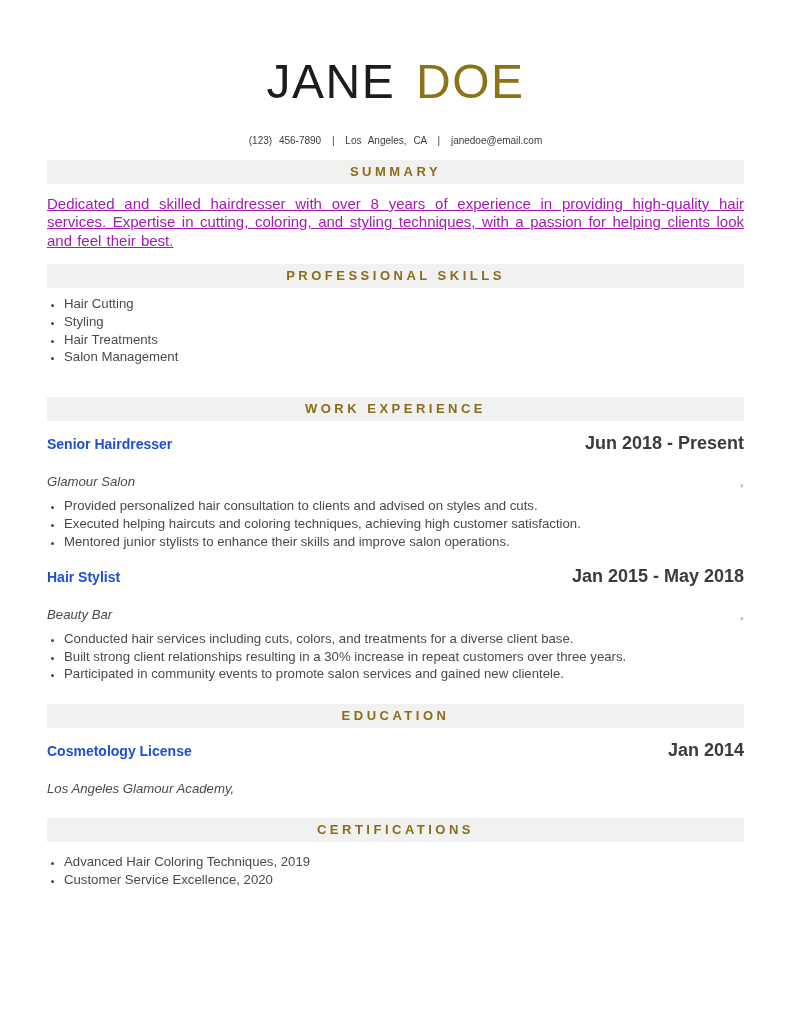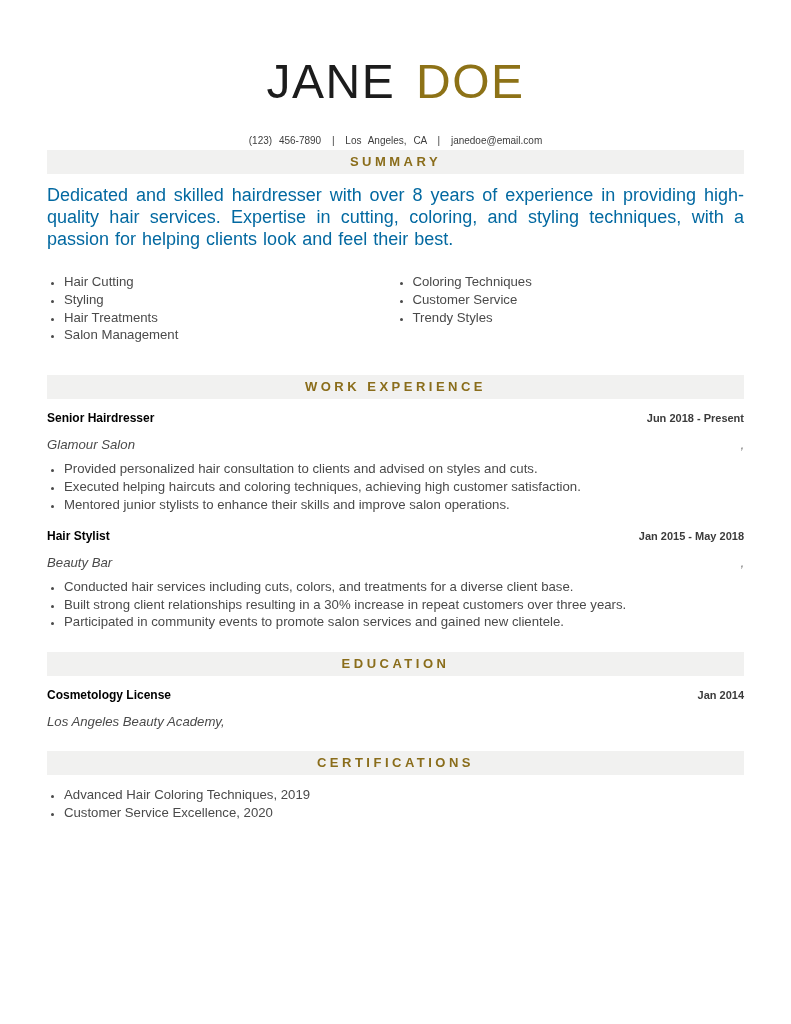--- a/index.html
+++ b/index.html
@@ -31,45 +31,46 @@
     margin-top: 29px;
     text-align: center;
     font-size: 10px;
     color: #3d3d3d;
     word-spacing: 4px;
   }
   .contact-line .sep { color: #3d3d3d; padding: 0 4px; }
 
   
   .section-bar {
-    margin-top: 4px;
+    margin-top: 14px;
     background: #f1f1f0;
     text-align: center;
     padding: 4px 0 5px 0;
     font-size: 13px;
     font-weight: 700;
     letter-spacing: 3.5px;
     color: #8a6d1b;
   }
   .section-bar.gap-lg { margin-top: 30px; }
   .section-bar.gap-md { margin-top: 22px; }
 
   
   .summary-text {
     margin-top: 11px;
-    font-size: 18px;
+    font-size: 15px;
     line-height: 1.22;
-    color: #0369a1;
+    color: #a21caf;
     text-align: justify;
     word-spacing: 1px;
+    text-decoration: underline;
   }
 
   
   .skills-grid {
-    margin-top: 23px;
+    margin-top: 8px;
     display: grid;
     grid-template-columns: 1fr 1fr;
   }
   ul.bullets {
     list-style: disc;
     padding-left: 17px;
     color: #4a4a4a;
   }
   ul.bullets li {
     font-size: 13.2px;
@@ -80,27 +81,27 @@
   ul.bullets li::marker { color: #4a4a4a; font-size: 11px; }
 
   
   .entry { margin-top: 12px; }
   .entry + .entry { margin-top: 16px; }
   .entry-head {
     display: flex;
     justify-content: space-between;
     align-items: baseline;
   }
-  .entry-role  { font-size: 12px;   font-weight: 700; color: #000000; }
-  .entry-dates { font-size: 11px; font-weight: 700; color: #3b3b3b; }
+  .entry-role  { font-size: 14px;   font-weight: 700; color: #1d4ed8; }
+  .entry-dates { font-size: 18px; font-weight: 700; color: #3b3b3b; }
   .entry-sub {
     display: flex;
     justify-content: space-between;
     align-items: baseline;
-    margin-top: 12px;
+    margin-top: 20px;
   }
   .entry-company  { font-size: 13.2px; font-style: italic; color: #4a4a4a; }
   .entry-location { font-size: 12px;  font-style: italic; color: #6a6a6a; }
   .entry ul.bullets { margin-top: 9px; }
 
   .cert-list { margin-top: 12px; }
 </style>
 </head>
 <body>
 
@@ -115,31 +116,27 @@
     <span>(123) 456-7890</span>
     <span class="sep">|</span>
     <span>Los Angeles, CA</span>
     <span class="sep">|</span>
     <span>janedoe@email.com</span>
   </div>
 
   <div class="section-bar">SUMMARY</div>
   <p class="summary-text">Dedicated and skilled hairdresser with over 8 years of experience in providing high-quality hair services. Expertise in cutting, coloring, and styling techniques, with a passion for helping clients look and feel their best.</p>
 
+  <div class="section-bar">PROFESSIONAL SKILLS</div>
   <div class="skills-grid">
     <ul class="bullets">
       <li>Hair Cutting</li>
       <li>Styling</li>
       <li>Hair Treatments</li>
       <li>Salon Management</li>
-    </ul>
-    <ul class="bullets">
-      <li>Coloring Techniques</li>
-      <li>Customer Service</li>
-      <li>Trendy Styles</li>
     </ul>
   </div>
 
   <div class="section-bar gap-lg">WORK EXPERIENCE</div>
 
   <div class="entry">
     <div class="entry-head">
       <span class="entry-role">Senior Hairdresser</span>
       <span class="entry-dates">Jun 2018 - Present</span>
     </div>
@@ -170,21 +167,21 @@
     </ul>
   </div>
 
   <div class="section-bar gap-md">EDUCATION</div>
   <div class="entry">
     <div class="entry-head">
       <span class="entry-role">Cosmetology License</span>
       <span class="entry-dates">Jan 2014</span>
     </div>
     <div class="entry-sub">
-      <span class="entry-company">Los Angeles Beauty Academy,</span>
+      <span class="entry-company">Los Angeles Glamour Academy,</span>
     </div>
   </div>
 
   <div class="section-bar gap-md">CERTIFICATIONS</div>
   <ul class="bullets cert-list">
     <li>Advanced Hair Coloring Techniques, 2019</li>
     <li>Customer Service Excellence, 2020</li>
   </ul>
 
 </div>

